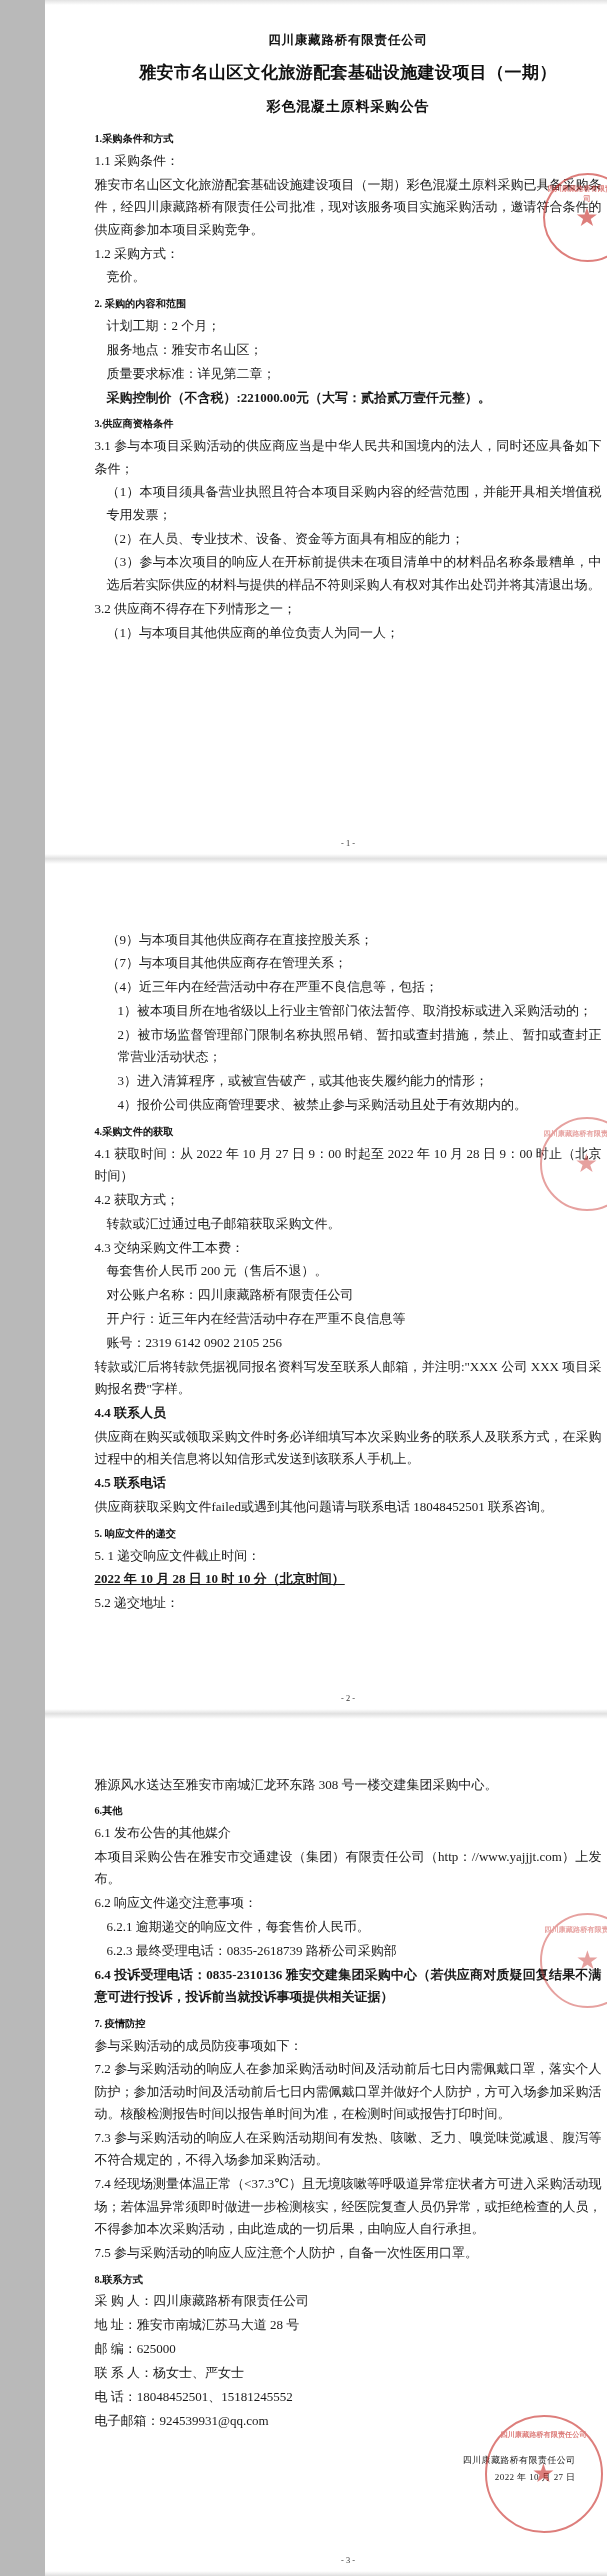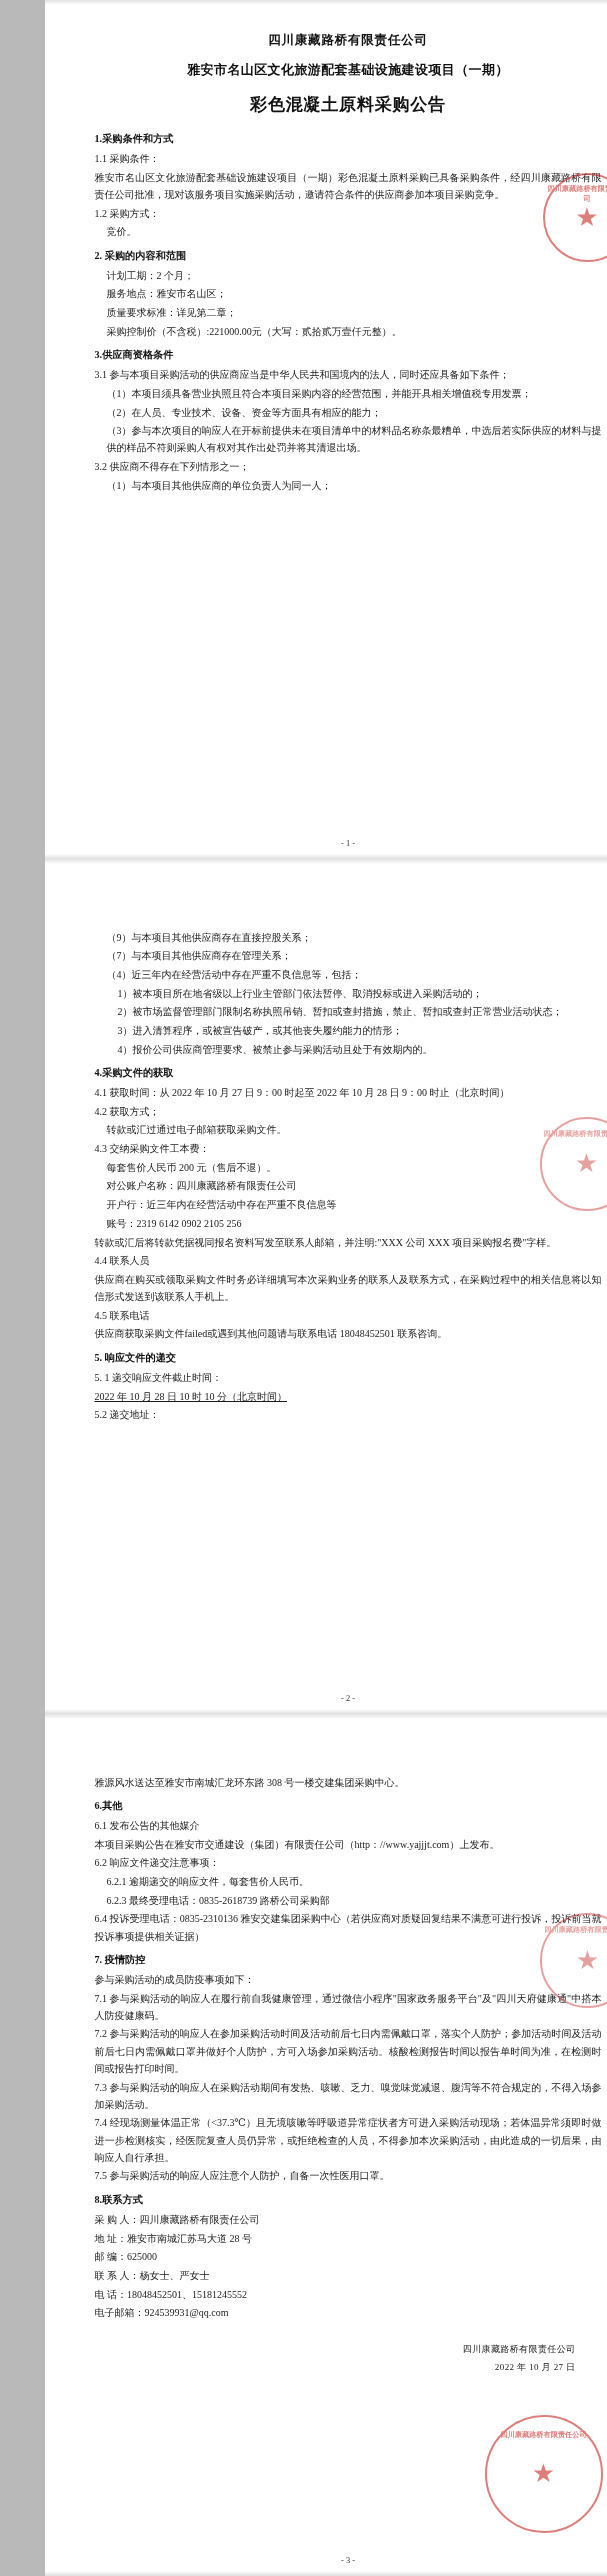--- a/index.html
+++ b/index.html
@@ -30,51 +30,51 @@
     text-align: center;
     font-weight: bold;
     font-size: 12.5px;
     letter-spacing: 0.8px;
     margin: 0 0 12px 0;
     color: #111;
   }
   .doc-title2 {
     text-align: center;
     font-weight: bold;
-    font-size: 13px;
+    font-size: 17px;
     letter-spacing: 0.4px;
     margin: 10.6px 0 13.7px 0;
     color: #111;
   }
   .doc-title3 {
     text-align: center;
     font-weight: bold;
-    font-size: 17px;
+    font-size: 14px;
     letter-spacing: 0.8px;
     margin: 9px 0 16.7px 0;
     color: #111;
   }
   .sec-h {
     font-weight: bold;
     font-size: 10.2px;
     margin: 8.4px 0 3.8px 0;
     color: #111;
   }
   .para {
-    font-size: 10px;
+    font-size: 13px;
     line-height: 1.72;
     text-align: justify;
     margin: 1.5px 0;
     color: #1a1a1a;
     text-indent: 0;
   }
   .para.i1 { padding-left: 12px; }
   .para.i2 { padding-left: 23px; }
   .u { text-decoration: underline; }
-  .b { font-weight: normal; }
+  .b { font-weight: bold; }
   .pageno {
     position: absolute;
     left: 0; right: 0;
     bottom: 10.6px;
     text-align: center;
     font-size: 8.4px;
     color: #333;
   }
   .sign-block {
     margin-top: 20px;
@@ -221,21 +221,20 @@
     <div class="sec-h">6.其他</div>
     <div class="para">6.1 发布公告的其他媒介</div>
     <div class="para">本项目采购公告在雅安市交通建设（集团）有限责任公司（http：//www.yajjjt.com）上发布。</div>
     <div class="para">6.2 响应文件递交注意事项：</div>
     <div class="para i1">6.2.1 逾期递交的响应文件，每套售价人民币。</div>
     <div class="para i1">6.2.3 最终受理电话：0835-2618739 路桥公司采购部</div>
     <div class="para b">6.4 投诉受理电话：0835-2310136 雅安交建集团采购中心（若供应商对质疑回复结果不满意可进行投诉，投诉前当就投诉事项提供相关证据）</div>
 
     <div class="sec-h">7. 疫情防控</div>
     <div class="para">参与采购活动的成员防疫事项如下：</div>
-    <div class="para">7.1 参与采购活动的响应人在履行前自我健康管理，通过微信小程序"国家政务服务平台"及"四川天府健康通"中搭本人防疫健康码。</div>
     <div class="para">7.2 参与采购活动的响应人在参加采购活动时间及活动前后七日内需佩戴口罩，落实个人防护；参加活动时间及活动前后七日内需佩戴口罩并做好个人防护，方可入场参加采购活动。核酸检测报告时间以报告单时间为准，在检测时间或报告打印时间。</div>
     <div class="para">7.3 参与采购活动的响应人在采购活动期间有发热、咳嗽、乏力、嗅觉味觉减退、腹泻等不符合规定的，不得入场参加采购活动。</div>
     <div class="para">7.4 经现场测量体温正常（&lt;37.3℃）且无境咳嗽等呼吸道异常症状者方可进入采购活动现场；若体温异常须即时做进一步检测核实，经医院复查人员仍异常，或拒绝检查的人员，不得参加本次采购活动，由此造成的一切后果，由响应人自行承担。</div>
     <div class="para">7.5 参与采购活动的响应人应注意个人防护，自备一次性医用口罩。</div>
 
     <div class="sec-h">8.联系方式</div>
     <div class="para">采 购 人：四川康藏路桥有限责任公司</div>
     <div class="para">地     址：雅安市南城汇苏马大道 28 号</div>
     <div class="para">邮     编：625000</div>
     <div class="para">联 系 人：杨女士、严女士</div>

